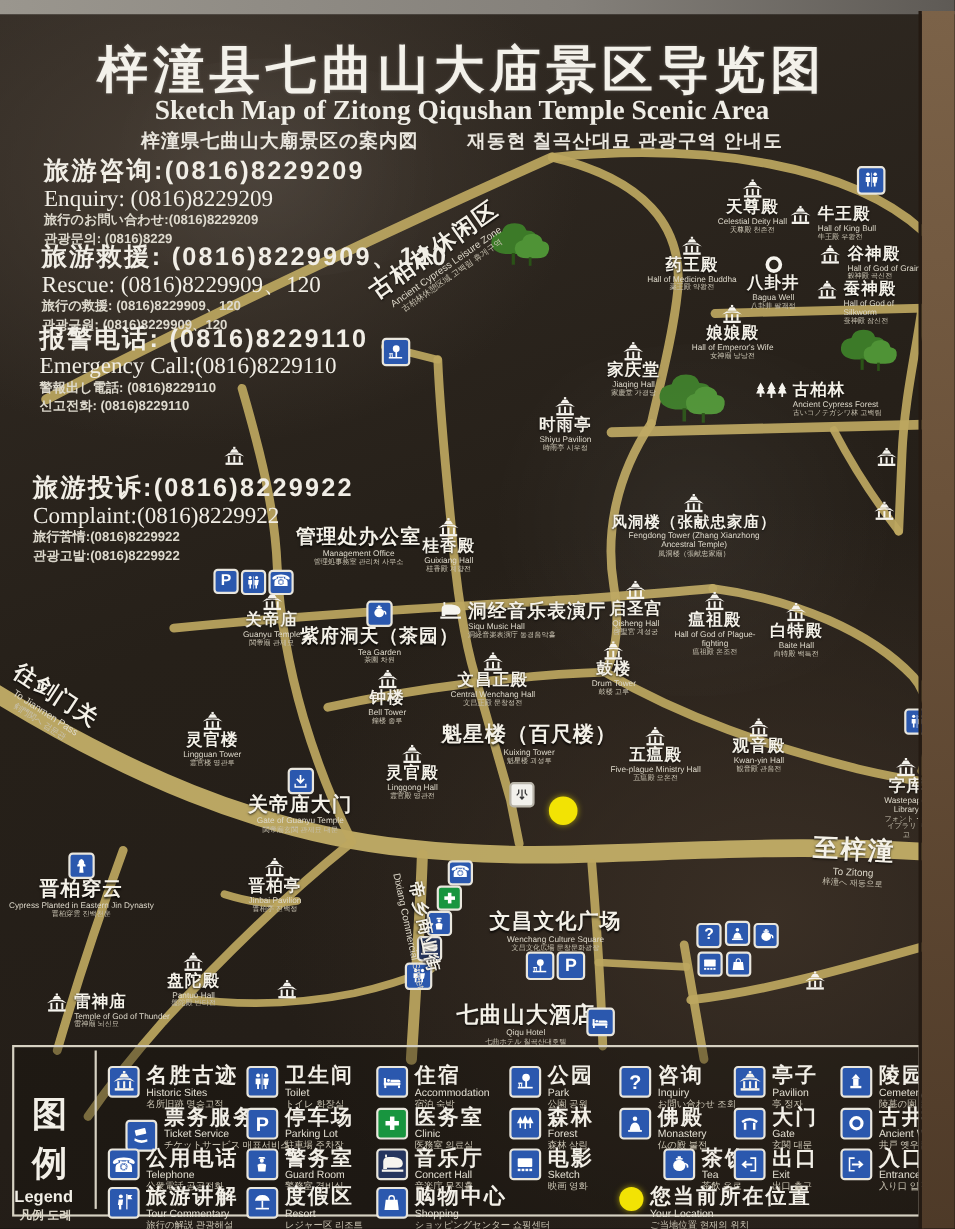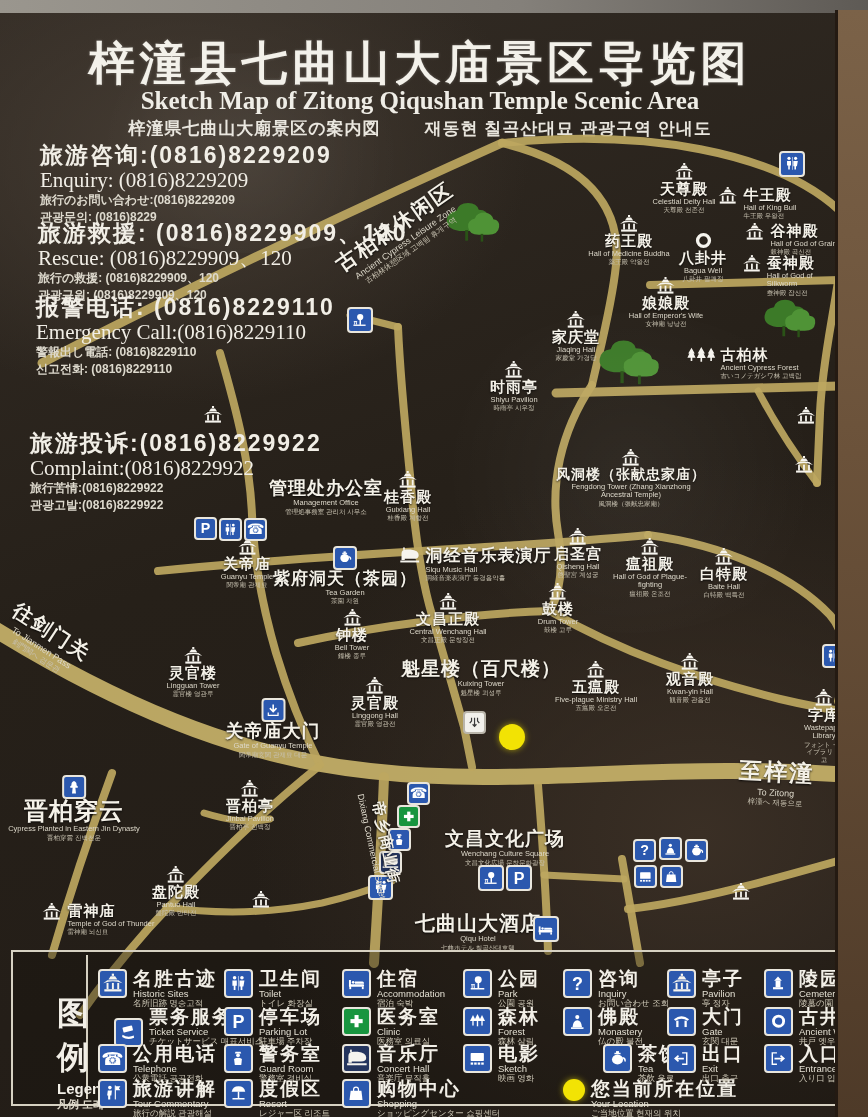--- a/index.html
+++ b/index.html
@@ -53,21 +53,21 @@
   .rlabel .zh{font-weight:bold;letter-spacing:2px;white-space:nowrap;text-shadow:0 1px 2px rgba(0,0,0,0.8);}
   .rlabel .en{font-size:9px;color:#ddd8ca;white-space:nowrap;}
   .rlabel .jk{font-size:7.5px;color:#c7c1b0;white-space:nowrap;}
   .dot{position:absolute;border-radius:50%;background:#f2e304;z-index:3;
     box-shadow:0 0 6px rgba(242,227,4,0.6);}
   .tree{position:absolute;z-index:2;}
   
   #legend{position:absolute;left:11px;top:937px;width:822px;height:152px;
     border:2px solid #d6d1c2;background:rgba(20,16,12,0.35);z-index:4;}
   #legend-divider{position:absolute;left:73px;top:3px;width:2px;height:144px;background:#d6d1c2;}
-  #legend-title{position:absolute;left:0px;top:40px;width:52px;text-align:left;color:#f2efe7;margin-left:44px;}
+  #legend-title{position:absolute;left:0px;top:40px;width:52px;text-align:right;color:#f2efe7;}
   #legend-title .lz{font-size:32px;font-weight:bold;letter-spacing:4px;}
   #legend-title .le{font-size:15px;font-weight:bold;}
   #legend-title .lj{font-size:11px;font-weight:bold;color:#ddd8ca;}
   .lg-item{position:absolute;display:flex;gap:6px;color:#f2efe7;z-index:4;}
   .lg-tx{display:flex;flex-direction:column;}
   .lg-zh{font-size:19px;font-weight:bold;letter-spacing:2px;line-height:1;white-space:nowrap;}
   .lg-en{font-size:9.5px;line-height:1.2;color:#e3dfd2;white-space:nowrap;}
   .lg-jk{font-size:8.5px;line-height:1.1;color:#cdc7b6;white-space:nowrap;}
 </style>
 </head>
@@ -628,21 +628,21 @@
         </div>
         <div class="poi" style="left: 74px; top: 762px;">
           <div class="badge blue" style="height: 24px; width: 24px; position: relative;">
             <span class="gly" style="width:19.68px;height:18.72px;display:flex;align-items:center;justify-content:center">
               <svg viewBox="0 0 24 24" width="80%" height="80%" fill="#fff">
                 <path d="M12,1.5 q5,2 4,7 q3,1 2,4 h-3.8 l1,9 h-6.4 l1,-9 H6 q-1,-3 2,-4 q-1,-5 4,-7 Z"></path>
               </svg>
             </span>
           </div>
           <div class="tx">
-            <div class="zh" style="font-size: 24px; font-family: Liberation Serif, serif;">晋柏穿云</div>
+            <div class="zh" style="font-size: 18px;">晋柏穿云</div>
             <div class="en">Cypress Planted in Eastern Jin Dynasty</div>
             <div class="jk">晋柏穿雲 진백천운</div>
           </div>
         </div>
         <div class="poi" style="left: 250px; top: 767px;">
           <span class="gly" style="width: 23.4px; height: 18px;"><svg viewBox="0 0 32 26" width="100%" height="100%">
               <g fill="currentColor">
                 <rect x="14.5" y="0" width="3" height="3"></rect>
                 <path d="M10,8 L22,8 L19,3.5 L13,3.5 Z"></path>
                 <path d="M3,13 Q16,7.5 29,13 L23.5,8.8 L8.5,8.8 Z"></path>

